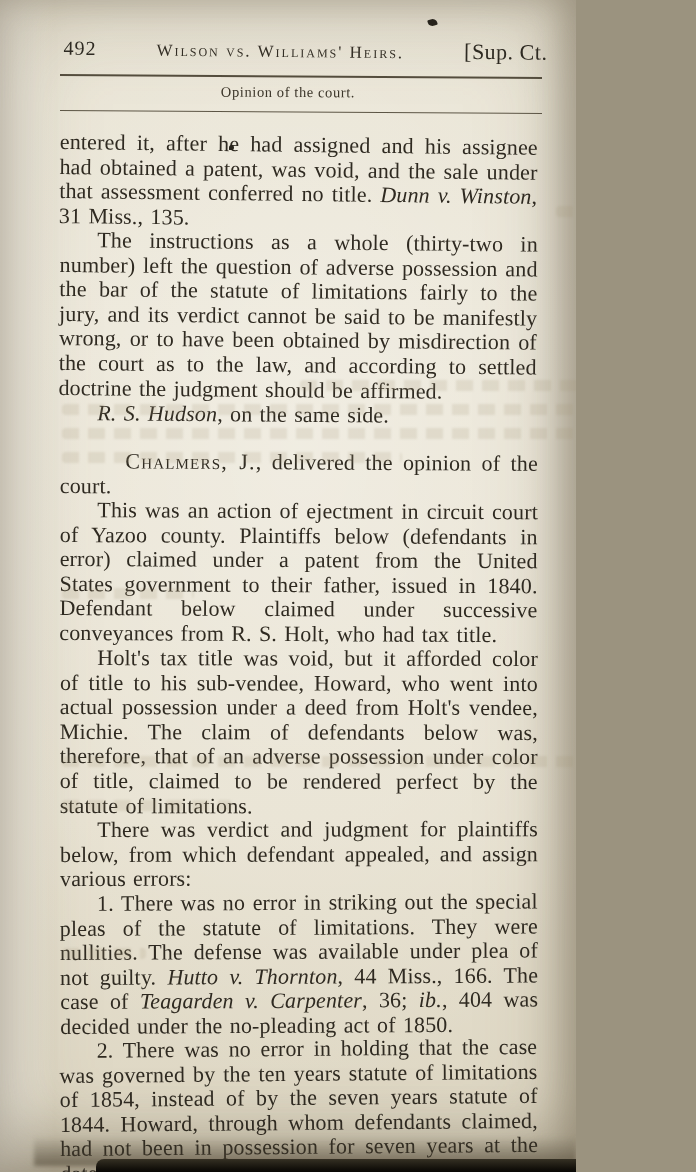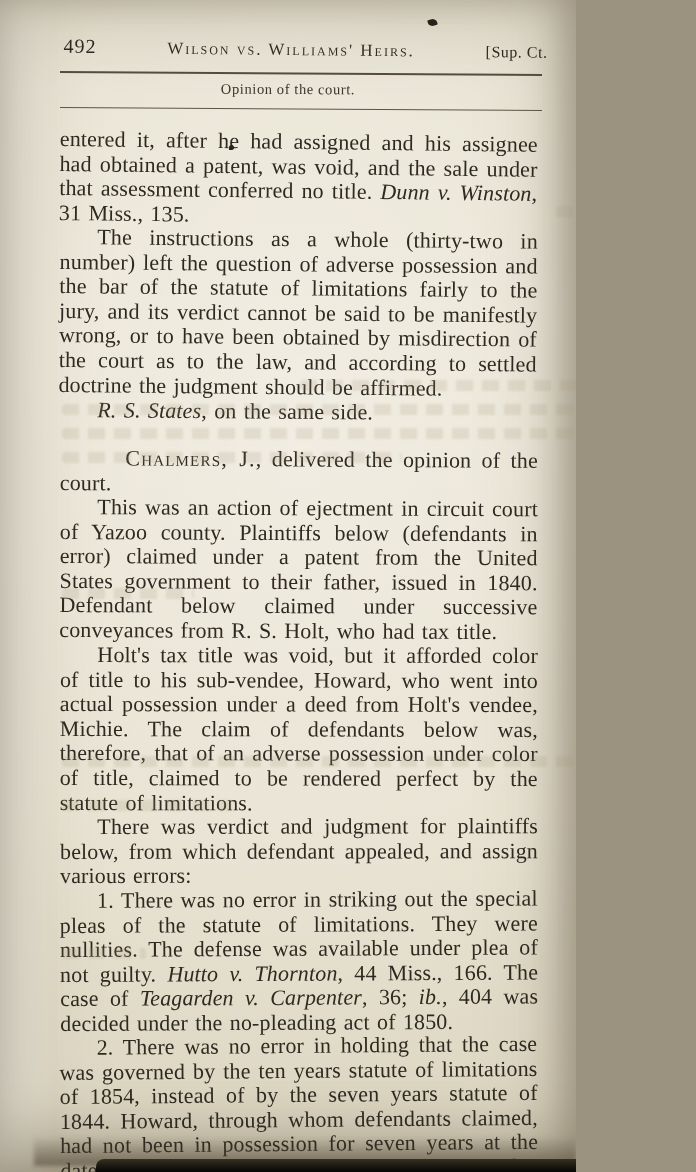--- a/index.html
+++ b/index.html
@@ -22,21 +22,21 @@
     padding:34px 28px 0 64px;
     transform:rotate(.6deg);transform-origin:0 0;
   }
   .pagenum{font-size:20px;letter-spacing:1px;color:#2e2a22;}
   .running-title{
     flex:1;text-align:center;
     font-variant:small-caps;
     font-size:17px;letter-spacing:2px;
     color:#332e25;
   }
-  .court{font-size:16px;letter-spacing:.5px;color:#2e2a22;}
+  .court{font-size:22px;letter-spacing:.5px;color:#2e2a22;}
 
   .rule{border:0;border-top:2px solid #544d3d;margin:14px 34px 0 60px;transform:rotate(.35deg);transform-origin:0 0;}
   .rule.thin{border-top-width:1px;margin-top:9px;border-top-color:#5c5545;}
   .section-heading{
     text-align:center;font-size:14.5px;letter-spacing:.6px;
     color:#3c362a;margin-top:8px;transform:rotate(.3deg);
   }
 
   
   .body-text{
@@ -106,21 +106,21 @@
     <span class="court">[Sup. Ct.</span>
   </div>
 
   <hr class="rule">
   <div class="section-heading">Opinion of the court.</div>
   <hr class="rule thin">
 
   <div class="body-text">
       <p class="para"><span>entered it, after he had assigned and his assignee had obtained a patent, was void, and the sale under that assessment conferred no title.  </span><span class="it">Dunn v. Winston</span><span>, 31 Miss., 135.</span></p>
       <p class="para indent"><span>The instructions as a whole (thirty-two in number) left the question of adverse possession and the bar of the statute of limitations fairly to the jury, and its verdict cannot be said to be manifestly wrong, or to have been obtained by misdirection of the court as to the law, and according to settled doctrine the judgment should be affirmed.</span></p>
-      <p class="para indent"><span class="it">R. S. States</span><span>, on the same side.</span></p>
+      <p class="para indent"><span class="it">R. S. Hudson</span><span>, on the same side.</span></p>
       <p class="para indent sb"><span class="sc">Chalmers, J.</span><span>, delivered the opinion of the court.</span></p>
       <p class="para indent"><span>This was an action of ejectment in circuit court of Yazoo county.  Plaintiffs below (defendants in error) claimed under a patent from the United States government to their father, issued in 1840.  Defendant below claimed under successive conveyances from R. S. Holt, who had tax title.</span></p>
       <p class="para indent"><span>Holt's tax title was void, but it afforded color of title to his sub-vendee, Howard, who went into actual possession under a deed from Holt's vendee, Michie.  The claim of defendants below was, therefore, that of an adverse possession under color of title, claimed to be rendered perfect by the statute of limitations.</span></p>
       <p class="para indent"><span>There was verdict and judgment for plaintiffs below, from which defendant appealed, and assign various errors:</span></p>
       <p class="para indent"><span>1. There was no error in striking out the special pleas of the statute of limitations.  They were nullities.  The defense was available under plea of not guilty.  </span><span class="it">Hutto v. Thornton</span><span>, 44 Miss., 166.  The case of </span><span class="it">Teagarden v. Carpenter</span><span>, 36; </span><span class="it">ib.</span><span>, 404 was decided under the no-pleading act of 1850.</span></p>
       <p class="para indent"><span>2. There was no error in holding that the case was governed by the ten years statute of limitations of 1854, instead of by the seven years statute of 1844.  Howard, through whom defendants claimed, had not been in possession for seven years at the date of the passage of the act of 1854, hence his right by prescription had not become complete, and it was</span></p>
     </div>
 
   <div class="bleed b1"></div>
   <div class="bleed b2"></div>

